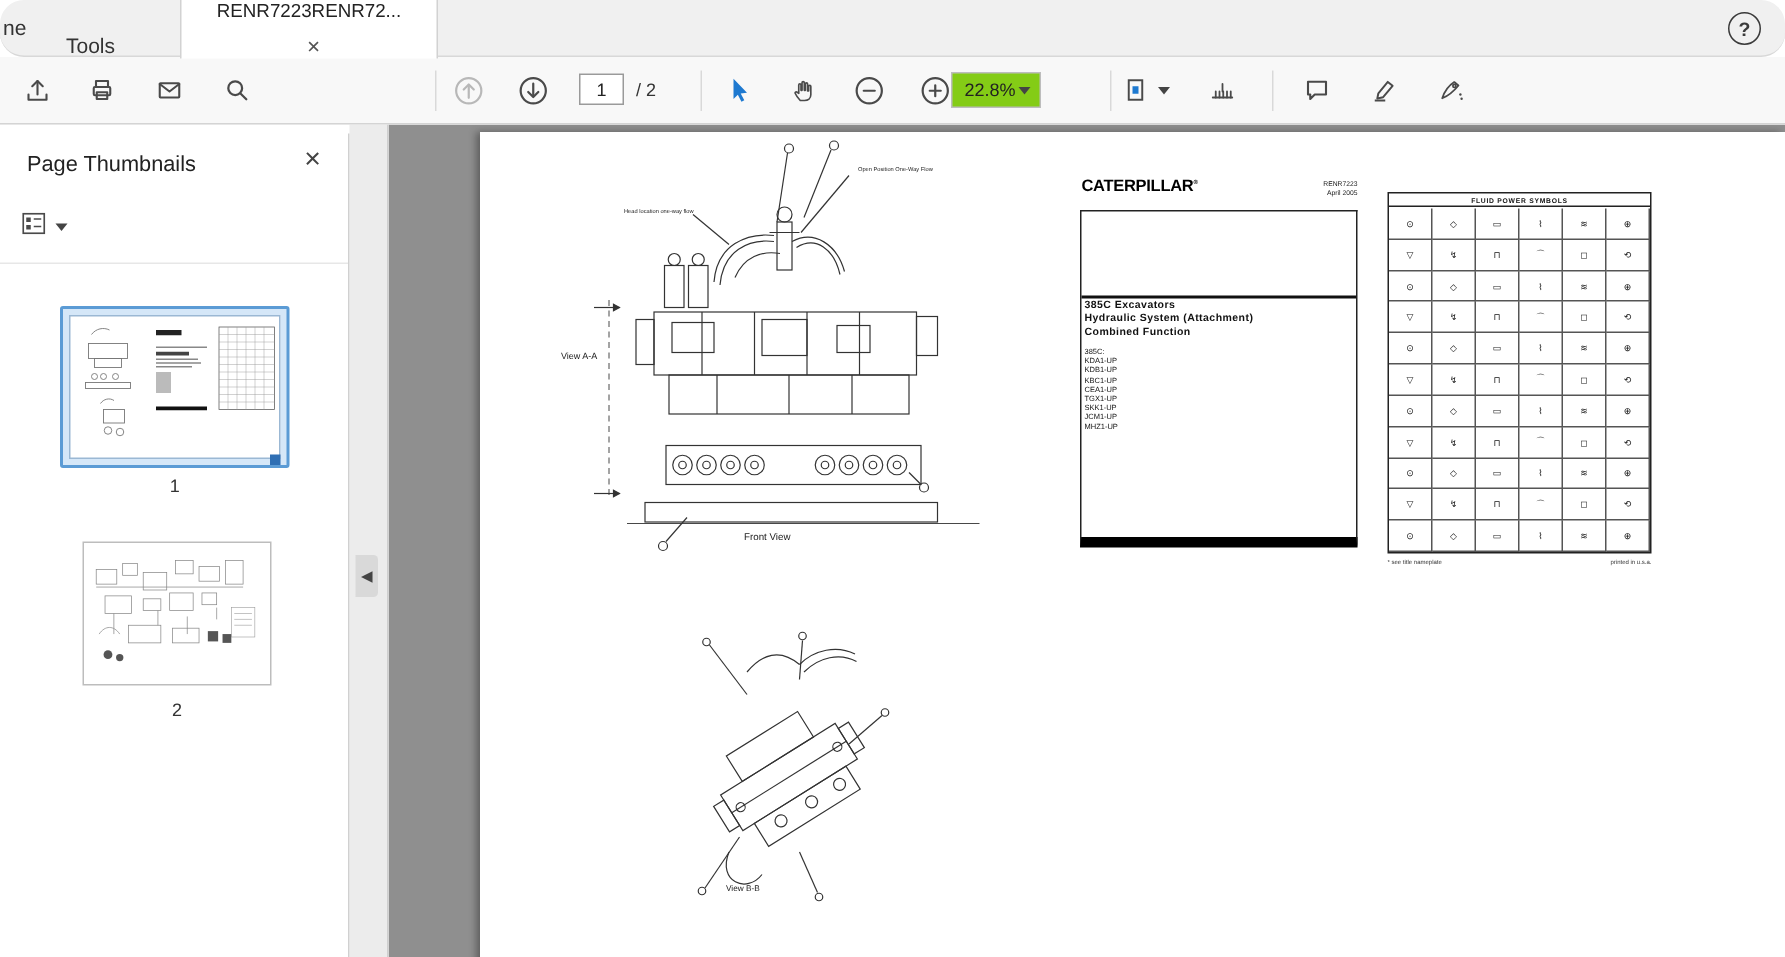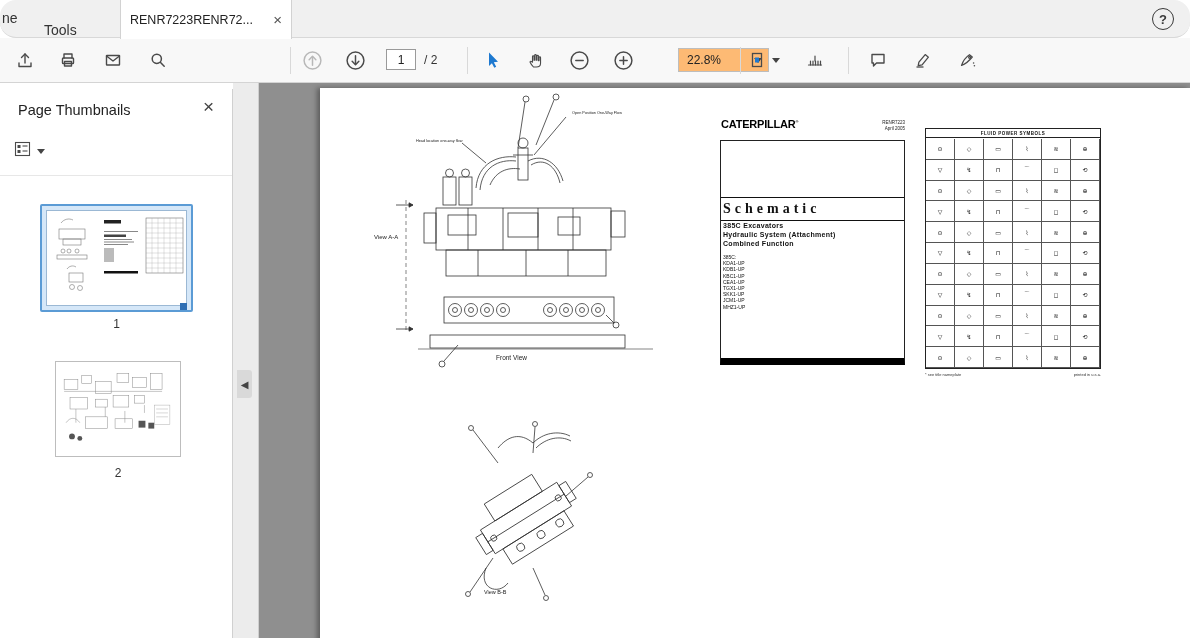--- a/index.html
+++ b/index.html
@@ -2,32 +2,32 @@
 <html><head>
 <meta charset="utf-8">
 <style>
   * { box-sizing: border-box; margin: 0; padding: 0; }
   html,body { width:1190px; height:638px; overflow:hidden; font-family:"Liberation Sans", sans-serif; background:#fff; position:relative; }
 
   
   .tab-bar { position:absolute; left:0; top:0; width:1190px; height:38px; background:#f0f0f0; border-bottom:1px solid #d8d8d8; z-index:5;border-radius:16px; }
   .home-partial { position:absolute; left:2px; top:10px; font-size:14px; color:#333; }
   .tools-tab { position:absolute; left:44px; top:22px; font-size:14px; color:#333; cursor:default; }
-  .doc-tab { position:absolute; left:120px; top:0; width:172px; height:39px; background:#fff; border-left:1px solid #d2d2d2; border-right:1px solid #d2d2d2; display:flex; align-items:center; padding:0 9px; }
+  .doc-tab { position:absolute; left:120px; top:0; width:172px; height:39px; background:#fff; border-left:1px solid #d2d2d2; border-right:1px solid #d2d2d2; display:flex; align-items:center; padding:0 23px;flex-direction:column; }
   .doc-tab-title { font-size:12.5px; color:#222; white-space:nowrap; overflow:hidden; flex:1; }
   .doc-tab-close { font-size:15px; color:#555; margin-left:6px; line-height:1; }
   .help-btn { position:absolute; right:16px; top:8px; width:22px; height:22px; border:1.6px solid #3a3a3a; border-radius:50%; display:flex; align-items:center; justify-content:center; font-size:13px; font-weight:bold; color:#3a3a3a; }
 
   
   .toolbar { position:absolute; left:0; top:38px; width:1190px; height:45px; background:#f8f8f8; border-bottom:1px solid #d4d4d4; z-index:4; }
   .tool-btn { position:absolute; top:8px; width:28px; height:28px; display:flex; align-items:center; justify-content:center; border-radius:3px; }
   .tb-divider { position:absolute; top:9px; width:1px; height:27px; background:#d9d9d9; }
   .page-input { position:absolute; left:386px; top:11px; width:30px; height:21px; border:1px solid #9a9a9a; background:#fff; font-size:12px; text-align:center; color:#222; font-family:"Liberation Sans",sans-serif; }
   .page-total { position:absolute; left:424px; top:15px; font-size:12px; color:#333; }
-  .zoom-box { position:absolute; left:678px; top:10px; width:91px; height:24px; border:1px solid #bdbdbd; background:#fdba74; display:flex; align-items:center; }
+  .zoom-box { position:absolute; left:634px; top:10px; width:60px; height:24px; border:1px solid #bdbdbd; background:#84cc16; display:flex; align-items:center; }
   .zoom-value { flex:1; font-size:12px; color:#222; padding-left:8px; }
   .caret-down { width:0; height:0; border-left:4px solid transparent; border-right:4px solid transparent; border-top:5px solid #444; }
   .zoom-box .caret-down { margin-right:6px; }
   .pv-caret { position:absolute; left:772px; top:20px; }
 
   
   .sidebar { position:absolute; left:0; top:89px; width:233px; height:555px; background:#fff; border-right:1px solid #d0d0d0; z-index:3; }
   .sidebar-title { position:absolute; left:18px; top:13px; font-size:14.5px; color:#222; }
   .sidebar-close { position:absolute; right:18px; top:8px; font-size:19px; color:#444; line-height:1; }
   .sidebar-tools { position:absolute; left:14px; top:52px; display:flex; align-items:center; gap:5px; }
@@ -401,21 +401,20 @@
 
     <div class="brand"><span>CATERPILLAR</span><sup>®</sup></div>
     <div class="docnum">
       <div>RENR7223</div>
       <div>April 2005</div>
     </div>
 
     <div class="title-block">
       <div class="tb-spacer"></div>
       <div class="tb-rule"></div>
-      <div class="doc-title">Schematic</div>
       <div class="tb-rule"></div>
       <div class="doc-sub">385C Excavators</div>
       <div class="doc-sub">Hydraulic System  (Attachment)</div>
       <div class="doc-sub">Combined Function</div>
       <div class="serials">
         <span class="serial-line">385C:</span>
         <span class="serial-line">KDA1-UP</span>
         <span class="serial-line">KDB1-UP</span>
         <span class="serial-line">KBC1-UP</span>
         <span class="serial-line">CEA1-UP</span>

